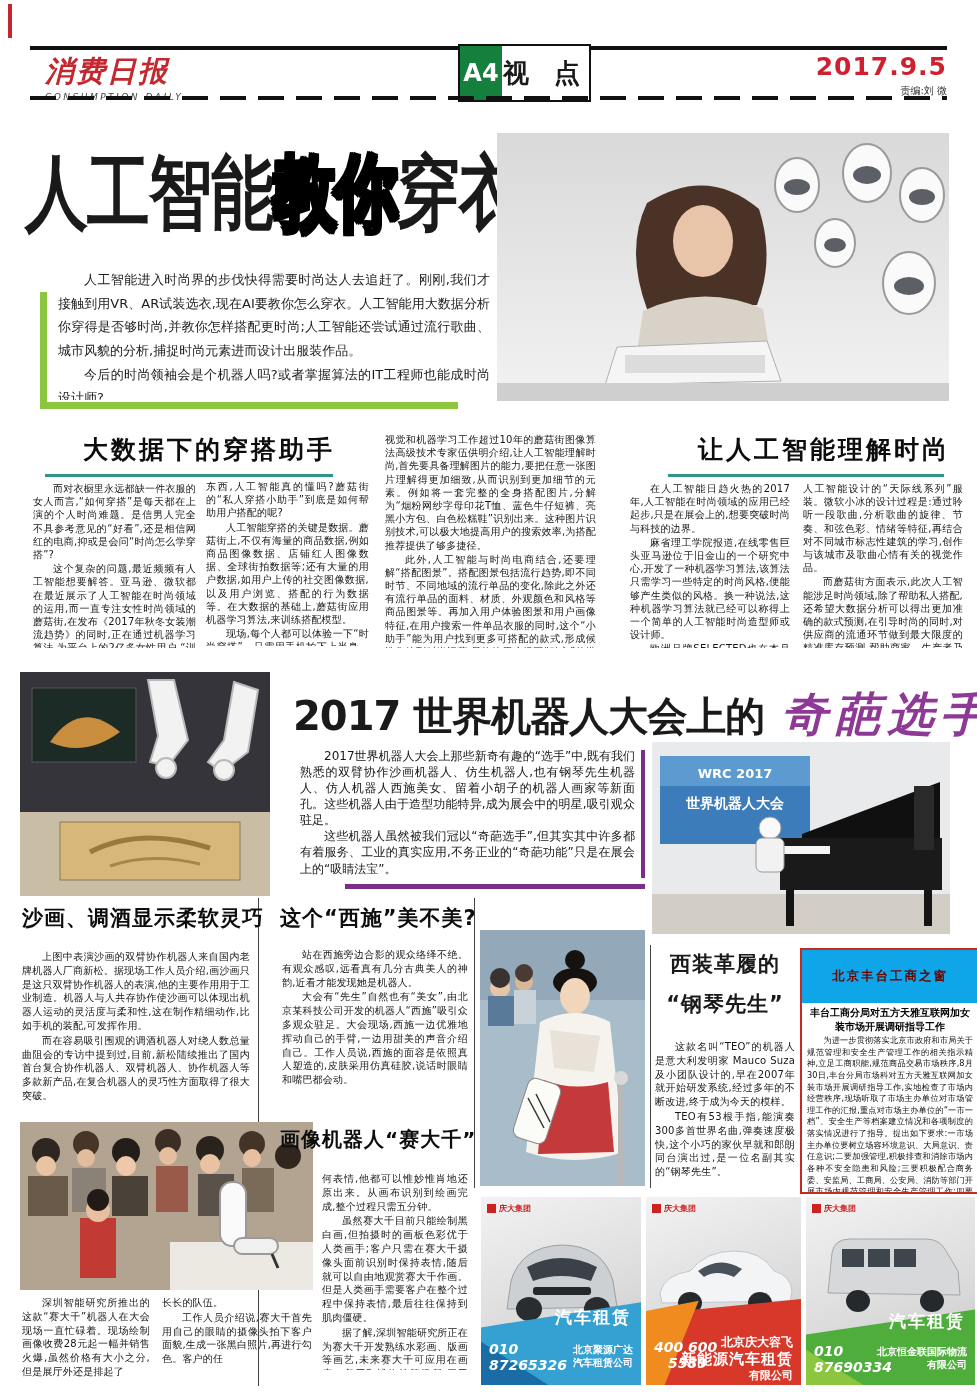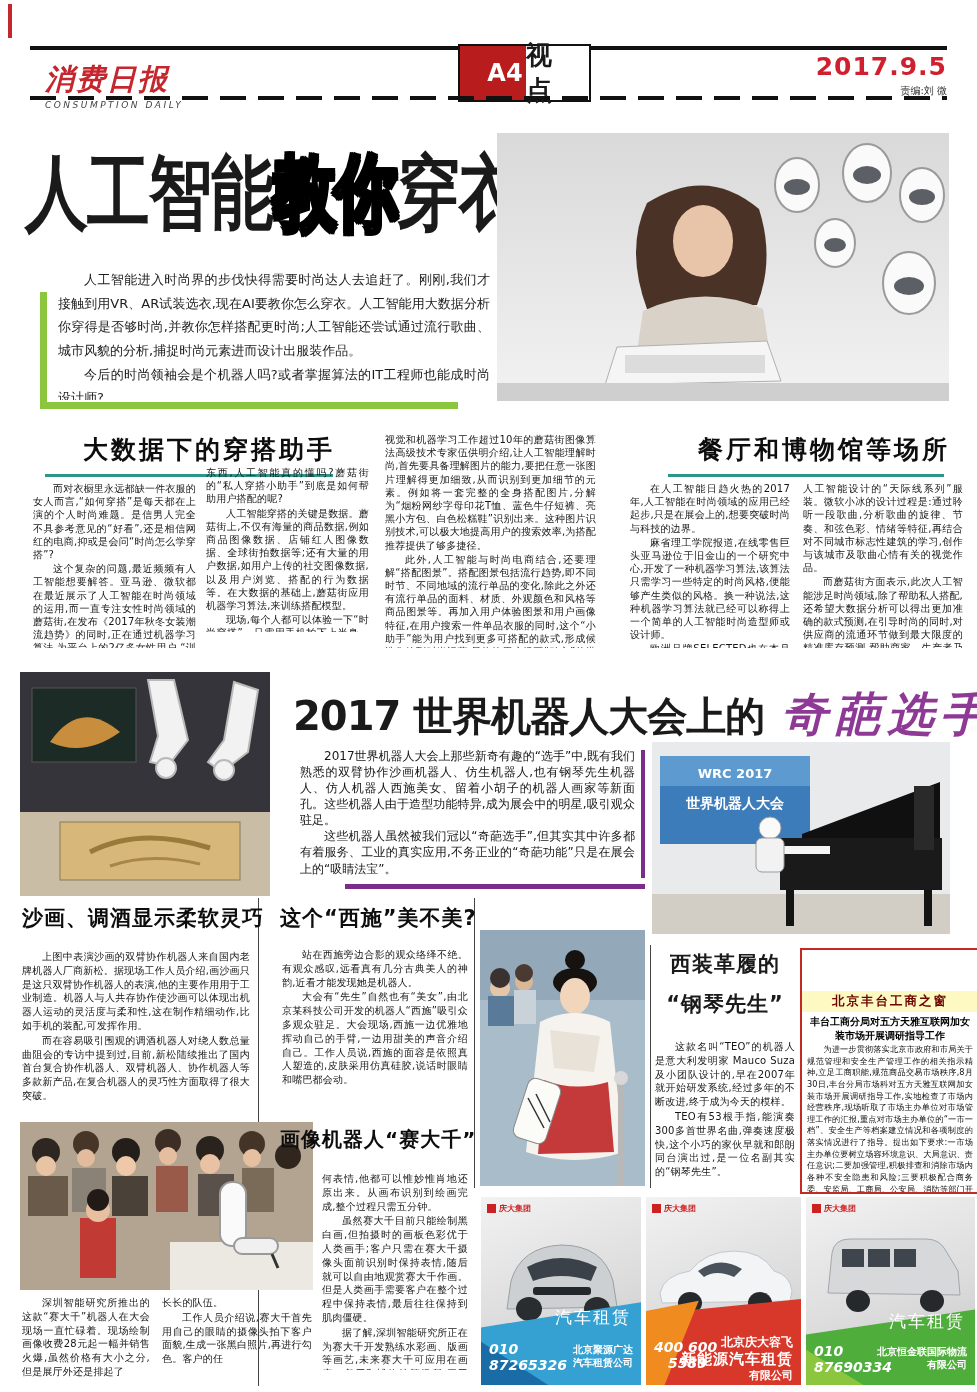--- a/index.html
+++ b/index.html
@@ -14,53 +14,53 @@
   .subrule{position:absolute;height:3px;background:#2d9687;}
   .vrule{position:absolute;width:1px;background:#444;}
   .hl{font-weight:900;letter-spacing:-1px;line-height:1;white-space:nowrap;
       transform:scaleY(1.3);transform-origin:top left;}
   .hl-outline{color:#fff;-webkit-text-stroke:3px #000;
       text-shadow:2px 0 #000,-2px 0 #000,0 2px #000,0 -2px #000,2px 2px #000,-2px -2px #000,2px -2px #000,-2px 2px #000;}
   .dashline{position:absolute;height:4px;
       background:repeating-linear-gradient(90deg,#111 0 26px,transparent 26px 38px);}
   .greenbar{position:absolute;background:#8cc63e;}
   .pagebox{position:absolute;background:#fff;border:2px solid #111;display:flex;}
-  .pagebox .a4{background:#b91c1c;color:#fff;width:42px;display:flex;align-items:center;justify-content:center;
-      font-weight:bold;font-size:24px;padding-left:24px;}
+  .pagebox .a4{background:#15803d;color:#fff;width:42px;display:flex;align-items:center;justify-content:center;
+      font-weight:bold;font-size:24px;}
   .pagebox .sec{flex:1;display:flex;align-items:center;justify-content:center;font-weight:bold;font-size:26px;letter-spacing:8px;}
   .masthead{color:#c4272e;font-family:"DejaVu Serif",serif;font-style:italic;font-weight:bold;font-size:29px;letter-spacing:2px;}
   .masthead-en{font-size:9px;letter-spacing:2.5px;color:#444;font-style:italic;}
   .date{color:#d01f2e;font-weight:bold;font-size:25px;letter-spacing:1px;}
   .editor{font-size:10px;color:#333;}
   .purple{color:#8e3996;}
   .purplebar{position:absolute;background:#7b2d8b;}
   .smallhead{position:absolute;font-weight:bold;font-size:21px;letter-spacing:1px;color:#0d0d0d;text-align:center;white-space:nowrap;}
   .gbox{position:absolute;border:2px solid #c32a22;background:#fff;overflow:hidden;}
-  .gbox-title{background:#fef9c3;color:#6b0500;font-weight:bold;font-size:12.5px;text-align:center;letter-spacing:2px;padding:2px 0;margin-top:41px;}
+  .gbox-title{background:#0ea5e9;color:#6b0500;font-weight:bold;font-size:12.5px;text-align:center;letter-spacing:2px;padding:18px 0;}
   .gbox-sub{font-weight:bold;font-size:10px;text-align:center;line-height:1.35;padding:3px 4px 2px 4px;color:#000;}
   .gbox-body{font-size:8.2px;line-height:1.42;text-align:justify;padding:0 5px;color:#111;}
   .ad{position:absolute;height:188px;background:linear-gradient(160deg,#f2f2f2 0%,#dcdcdc 55%,#c3c3c3 100%);overflow:hidden;}
   .ad-logo{position:absolute;left:6px;top:6px;display:flex;align-items:center;gap:3px;font-size:8px;color:#c22;font-weight:bold;}
   .ad-logo-mark{width:9px;height:9px;background:#c22;display:inline-block;}
   .band{position:absolute;left:0;right:0;bottom:0;}
-  .ad-title{position:absolute;color:#fff;font-weight:normal;font-size:17px;letter-spacing:2px;}
+  .ad-title{position:absolute;color:#fff;font-weight:bold;font-size:17px;letter-spacing:2px;}
   .ad-phone{position:absolute;color:#fff;font-weight:bold;font-style:italic;font-size:14px;line-height:1.15;}
   .ad-co{position:absolute;color:#fff;font-weight:bold;font-size:10px;text-align:right;line-height:1.3;}
   .lead-intro{font-size:13px;line-height:1.82;text-align:justify;color:#1c1c1c;overflow:hidden;}
   .feat-intro{font-size:12px;line-height:1.34;text-align:justify;color:#161616;overflow:hidden;}
   .regmark{position:absolute;left:8px;top:4px;width:4px;height:34px;background:#c4272e;}
 </style>
 </head>
 <body>
 
 <div class="page">
 
   <div class="regmark"></div>
   <div class="abs" style="left:30px;top:46px;width:917px;height:4px;background:#111;"></div>
-  <div class="abs" style="left:45px;top:60px;">
+  <div class="abs" style="left:45px;top:52px;">
     <div class="masthead">消费日报</div>
     <div class="masthead-en">CONSUMPTION DAILY</div>
   </div>
   <div class="pagebox" style="left:458px;top:44px;width:129px;height:54px;">
     <div class="a4">A4</div>
     <div class="sec">视 点</div>
   </div>
   <div class="abs date" style="right:30px;top:52px;">2017.9.5</div>
   <div class="abs editor" style="right:30px;top:84px;">责编:刘 微</div>
   <div class="dashline" style="left:30px;top:96px;width:917px;"></div>
@@ -110,31 +110,31 @@
     <p>今后的时尚领袖会是个机器人吗?或者掌握算法的IT工程师也能成时尚设计师?</p>
   </div>
 
   <div class="subhead" style="left:45px;top:433px;width:290px;">大数据下的穿搭助手</div>
   <div class="subrule" style="left:45px;top:474px;width:288px;"></div>
   <div class="col" style="left:33px;top:482px;width:163px;height:166px;">
     <p>而对衣橱里永远都缺一件衣服的女人而言,“如何穿搭”是每天都在上演的个人时尚难题。是信男人完全不具参考意见的“好看”,还是相信网红的电商,抑或是会问“时尚怎么学穿搭”?</p>
     <p>这个复杂的问题,最近频频有人工智能想要解答。亚马逊、微软都在最近展示了人工智能在时尚领域的运用,而一直专注女性时尚领域的蘑菇街,在发布《2017年秋冬女装潮流趋势》的同时,正在通过机器学习算法,为平台上的2亿多女性用户,“训练”一个时刻在线的“私人穿搭小助手”。</p>
 
   </div>
-  <div class="col" style="left:206px;top:466px;width:163px;height:166px;">
+  <div class="col" style="left:206px;top:480px;width:163px;height:166px;">
     <p style="text-indent:0;">东西,人工智能真的懂吗?蘑菇街的“私人穿搭小助手”到底是如何帮助用户搭配的呢?</p>
     <p>人工智能穿搭的关键是数据。蘑菇街上,不仅有海量的商品数据,例如商品图像数据、店铺红人图像数据、全球街拍数据等;还有大量的用户数据,如用户上传的社交图像数据,以及用户浏览、搭配的行为数据等。在大数据的基础上,蘑菇街应用机器学习算法,来训练搭配模型。</p>
     <p>现场,每个人都可以体验一下“时尚穿搭”。只需用手机拍下上半身、下半身衣服,“小助手”就会推荐搭配下半身的衣服。从手机</p>
   </div>
   <div class="col" style="left:385px;top:433px;width:211px;height:215px;">
     <p style="text-indent:0;">视觉和机器学习工作超过10年的蘑菇街图像算法高级技术专家伍供明介绍,让人工智能理解时尚,首先要具备理解图片的能力,要把任意一张图片理解得更加细致,从而识别到更加细节的元素。例如将一套完整的全身搭配图片,分解为“烟粉网纱字母印花T恤、蓝色牛仔短裤、亮黑小方包、白色松糕鞋”识别出来。这种图片识别技术,可以极大地提高用户的搜索效率,为搭配推荐提供了够多捷径。</p>
     <p>此外,人工智能与时尚电商结合,还要理解“搭配图景”。搭配图景包括流行趋势,即不同时节、不同地域的流行单品的变化,除此之外还有流行单品的面料、材质、外观颜色和风格等商品图景等。再加入用户体验图景和用户画像特征,在用户搜索一件单品衣服的同时,这个“小助手”能为用户找到更多可搭配的款式,形成候选集给到时尚运营,最终给用户提更“贴心”的搭配。</p>
   </div>
 
-  <div class="subhead" style="left:660px;top:433px;width:290px;">餐厅和博物馆等场所</div>
+  <div class="subhead" style="left:660px;top:433px;width:290px;">让人工智能理解时尚</div>
   <div class="subrule" style="left:668px;top:474px;width:276px;"></div>
   <div class="col" style="left:630px;top:482px;width:160px;height:166px;">
     <p>在人工智能日趋火热的2017年,人工智能在时尚领域的应用已经起步,只是在展会上的,想要突破时尚与科技的边界。</p>
     <p>麻省理工学院报道,在线零售巨头亚马逊位于旧金山的一个研究中心,开发了一种机器学习算法,该算法只需学习一些特定的时尚风格,便能够产生类似的风格。换一种说法,这种机器学习算法就已经可以称得上一个简单的人工智能时尚造型师或设计师。</p>
     <p>欧洲品牌SELECTED也在本月邀请人工智能微软小冰为其助理设计师,并发布了首款由</p>
   </div>
   <div class="col" style="left:803px;top:482px;width:160px;height:166px;">
     <p style="text-indent:0;">人工智能设计的“天际线系列”服装。微软小冰的设计过程是:通过聆听一段歌曲,分析歌曲的旋律、节奏、和弦色彩、情绪等特征,再结合对不同城市标志性建筑的学习,创作与该城市及歌曲心情有关的视觉作品。</p>
     <p>而蘑菇街方面表示,此次人工智能涉足时尚领域,除了帮助私人搭配,还希望大数据分析可以得出更加准确的款式预测,在引导时尚的同时,对供应商的流通环节做到最大限度的精准库存预测,帮助商家、生产者乃至服装设计行业更好地做出商业决策,从而做到“零库存”。</p>
 

